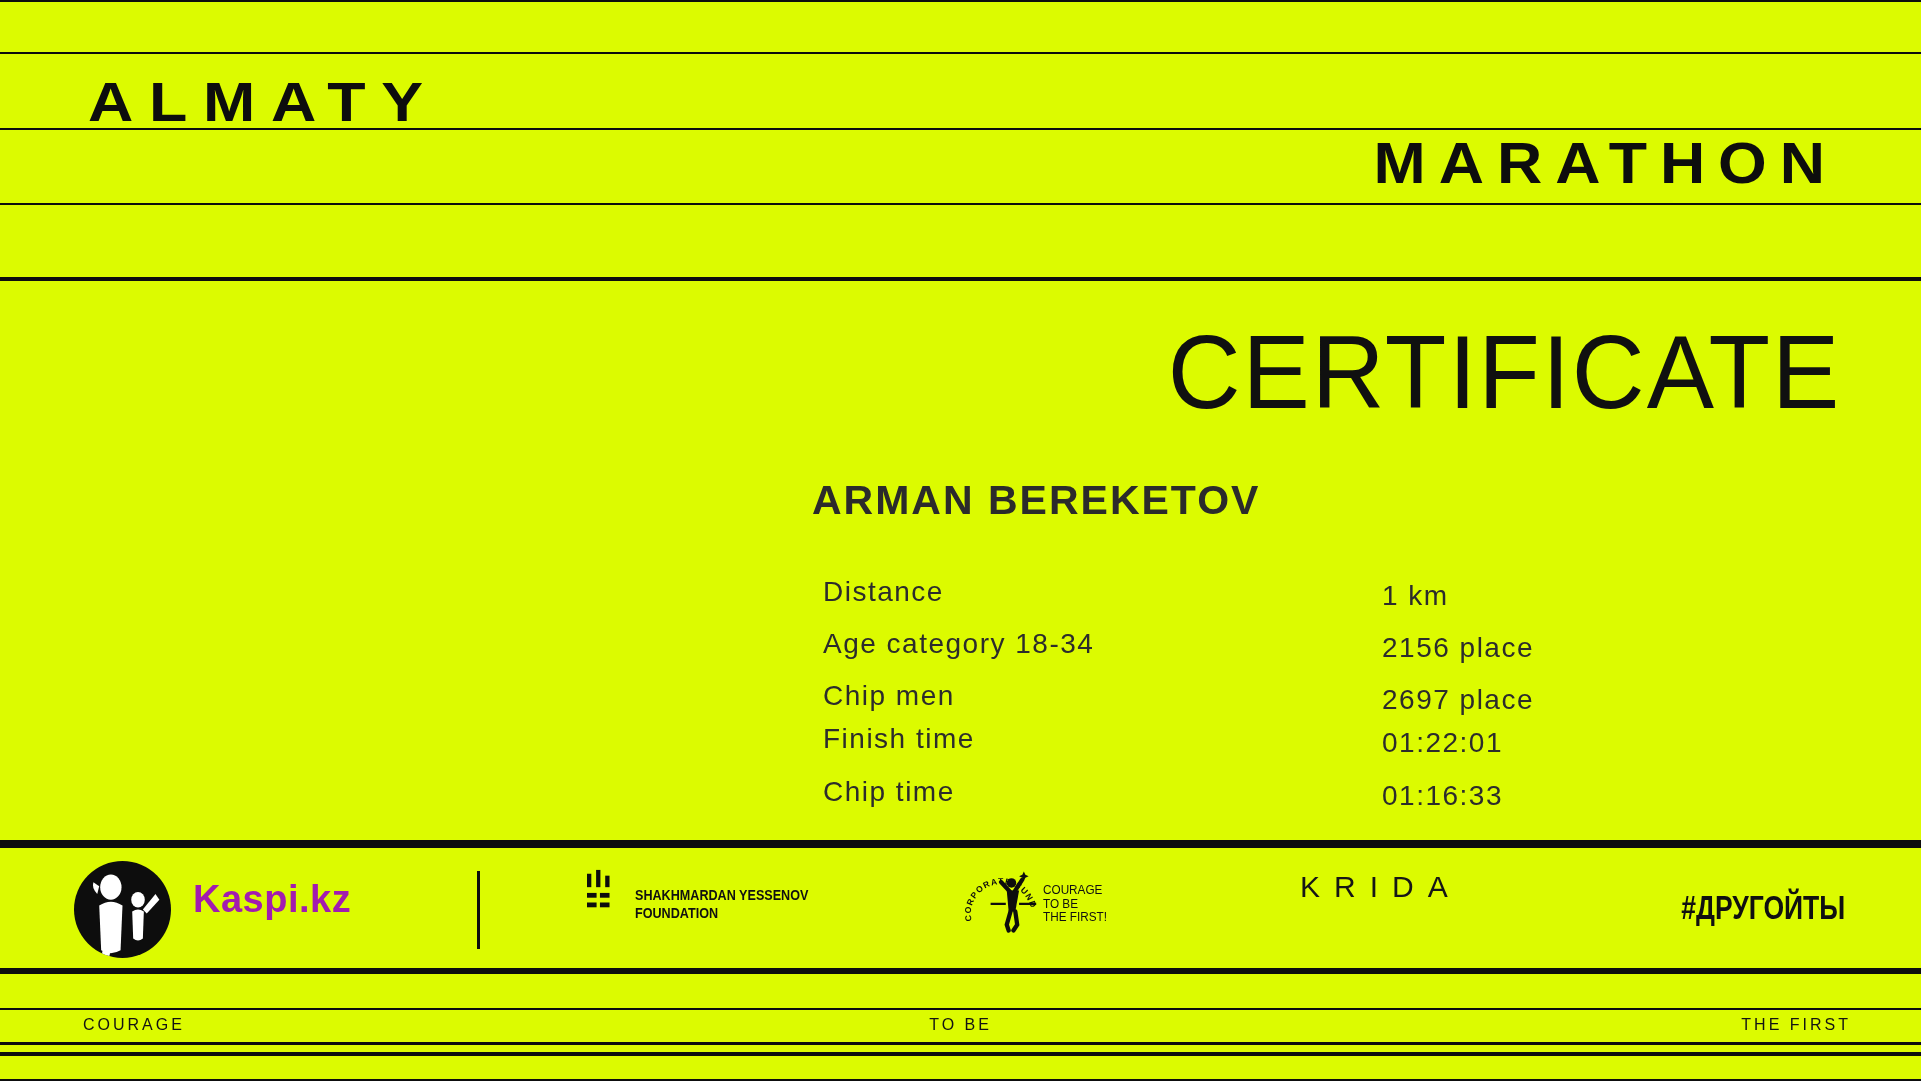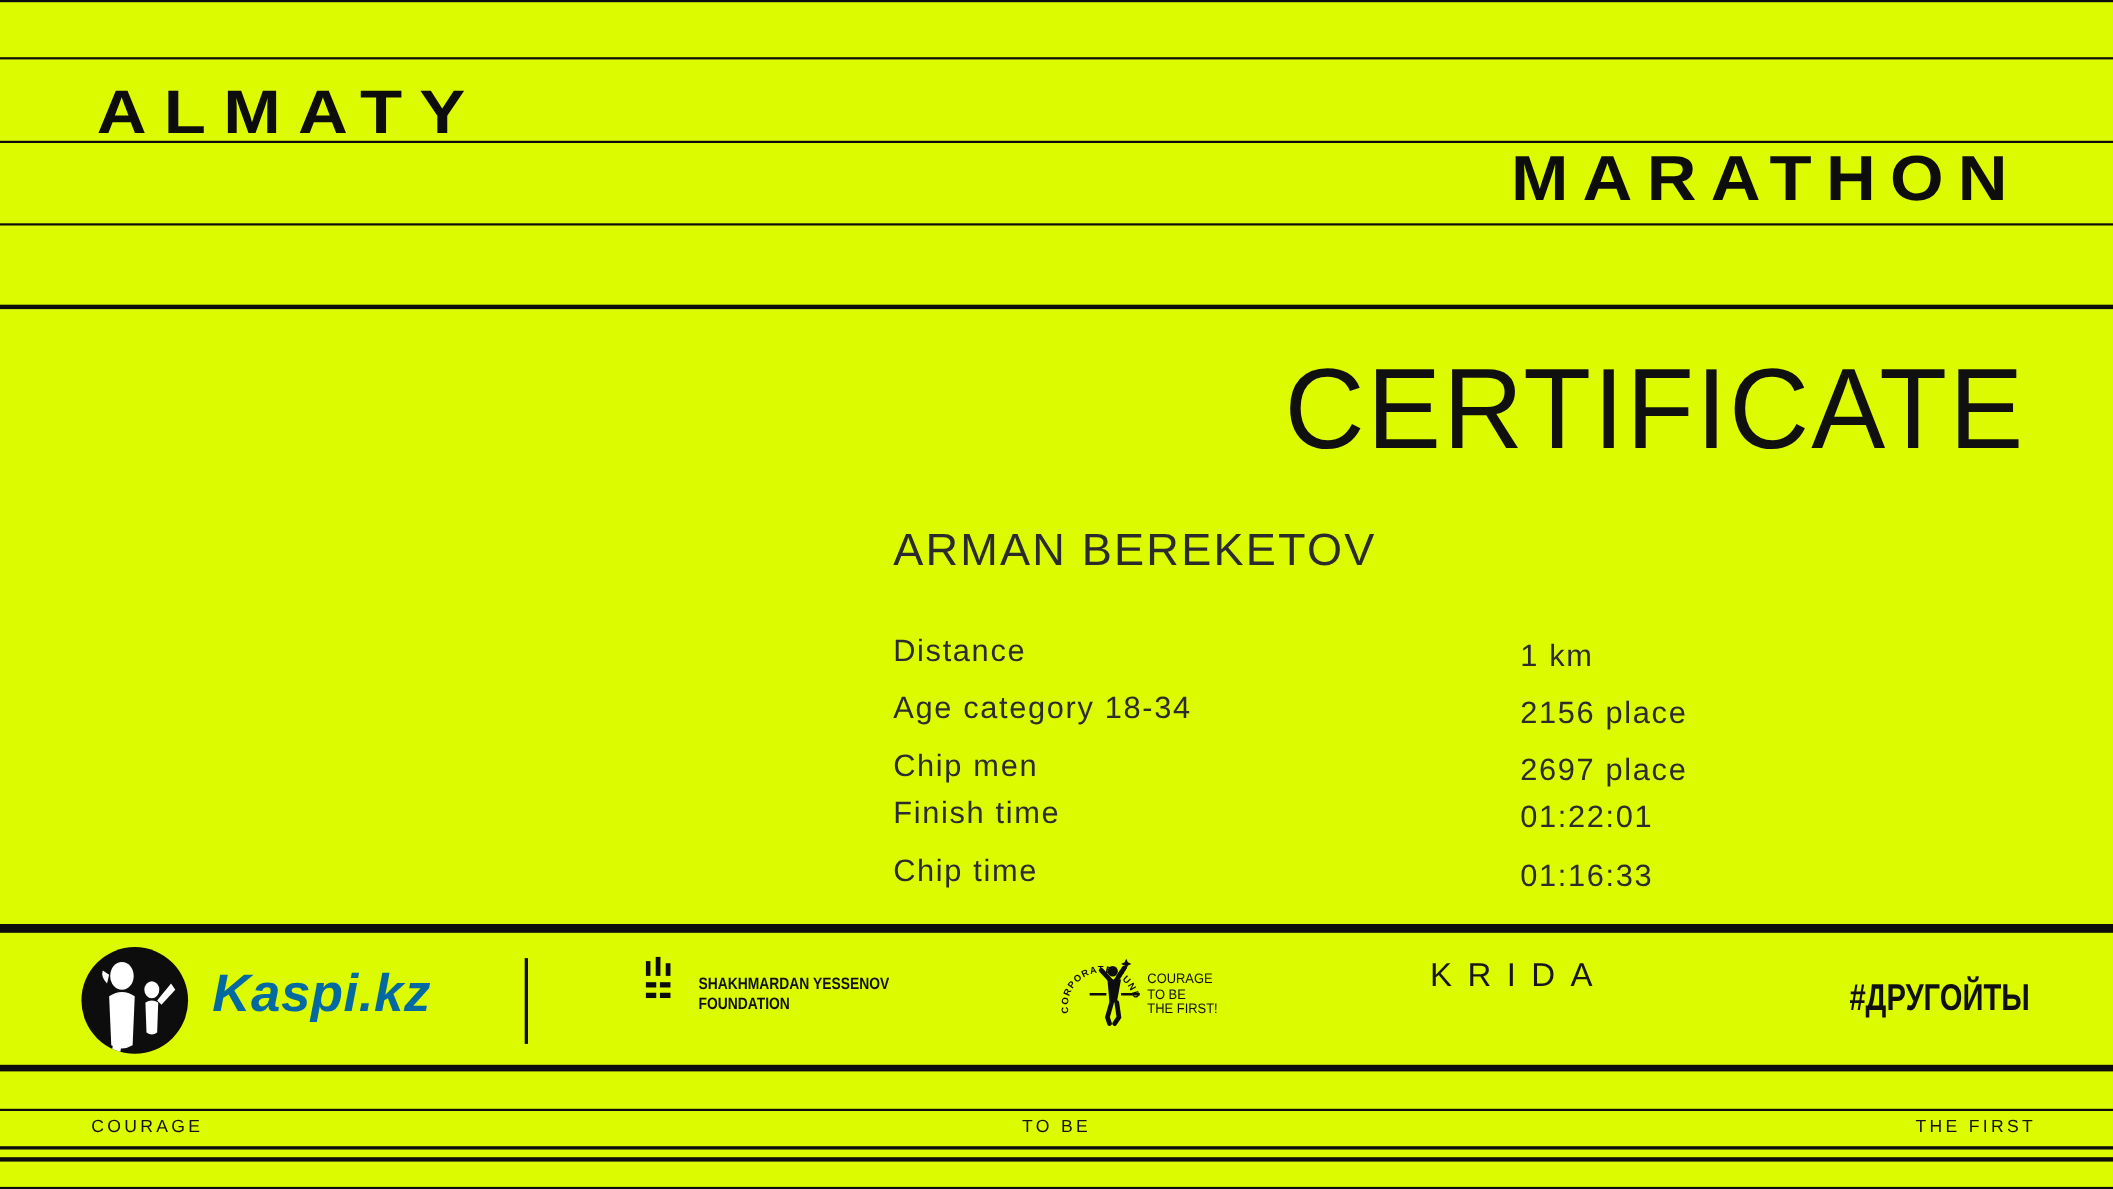--- a/index.html
+++ b/index.html
@@ -24,33 +24,33 @@
   .est{
     right:83px;top:228px;font-size:28px;font-weight:600;letter-spacing:5px;
     line-height:1;white-space:nowrap;font-family:"DejaVu Sans","Liberation Sans",sans-serif;
   }
   .title{
     right:80px;top:320px;font-size:104px;font-weight:500;letter-spacing:2px;
     line-height:1;transform:scaleX(0.97);transform-origin:right top;white-space:nowrap;
     color:#101010;
   }
   .recipient{
-    left:812px;top:480px;font-size:41px;font-weight:400;letter-spacing:2px;
+    left:812px;top:480px;font-size:41px;font-weight:700;letter-spacing:2px;
     line-height:1;color:#2b2b2b;white-space:nowrap;
   }
   .stats{left:812px;top:0;width:900px;}
   .stat-row{position:absolute;left:0;width:900px;font-size:28px;font-weight:500;
     letter-spacing:1.5px;color:#2c2c2c;line-height:1;white-space:nowrap;}
-  .stat-label{position:absolute;left:0;top:0;}
+  .stat-label{position:absolute;left:11px;top:0;}
   .stat-value{position:absolute;left:570px;top:4px;}
   .r0{top:578px}.r1{top:630px}.r2{top:682px}.r3{top:725px}.r4{top:778px}
 
   
   .kaspi-circle{left:74px;top:861px;width:97px;height:97px;border-radius:50%;background:#0d0d0d;overflow:hidden;}
-  .kaspi-name{left:193px;top:880px;font-size:48px;font-weight:700;letter-spacing:0.5px;line-height:1;color:#0369a1;white-space:nowrap;font-style:italic;}
+  .kaspi-name{left:193px;top:880px;font-size:38px;font-weight:700;letter-spacing:0.5px;line-height:1;color:#a21caf;white-space:nowrap;}
   .divider-v{left:477px;top:871px;width:2.5px;height:78px;background:#0d0d0d;}
   .yessenov-mark{left:587px;top:869px;width:23px;height:44px;}
   .yessenov-text{left:635px;top:886px;font-size:15px;font-weight:700;line-height:18px;
     transform:scaleX(0.84);transform-origin:left top;white-space:nowrap;color:#101010;}
   .cf-logo{left:964px;top:862px;width:76px;height:78px;}
   .cf-slogan{left:1043px;top:884px;font-size:12.5px;font-weight:500;line-height:13.5px;
     transform:scaleX(0.94);transform-origin:left top;color:#101010;white-space:nowrap;}
   .krida{left:1300px;top:872px;font-size:30px;font-weight:400;letter-spacing:14px;line-height:1;color:#161616;white-space:nowrap;}
   .hashtag{right:76px;top:890px;font-size:34px;font-weight:800;line-height:1;
     transform:scaleX(0.78);transform-origin:right top;color:#101010;white-space:nowrap;}

